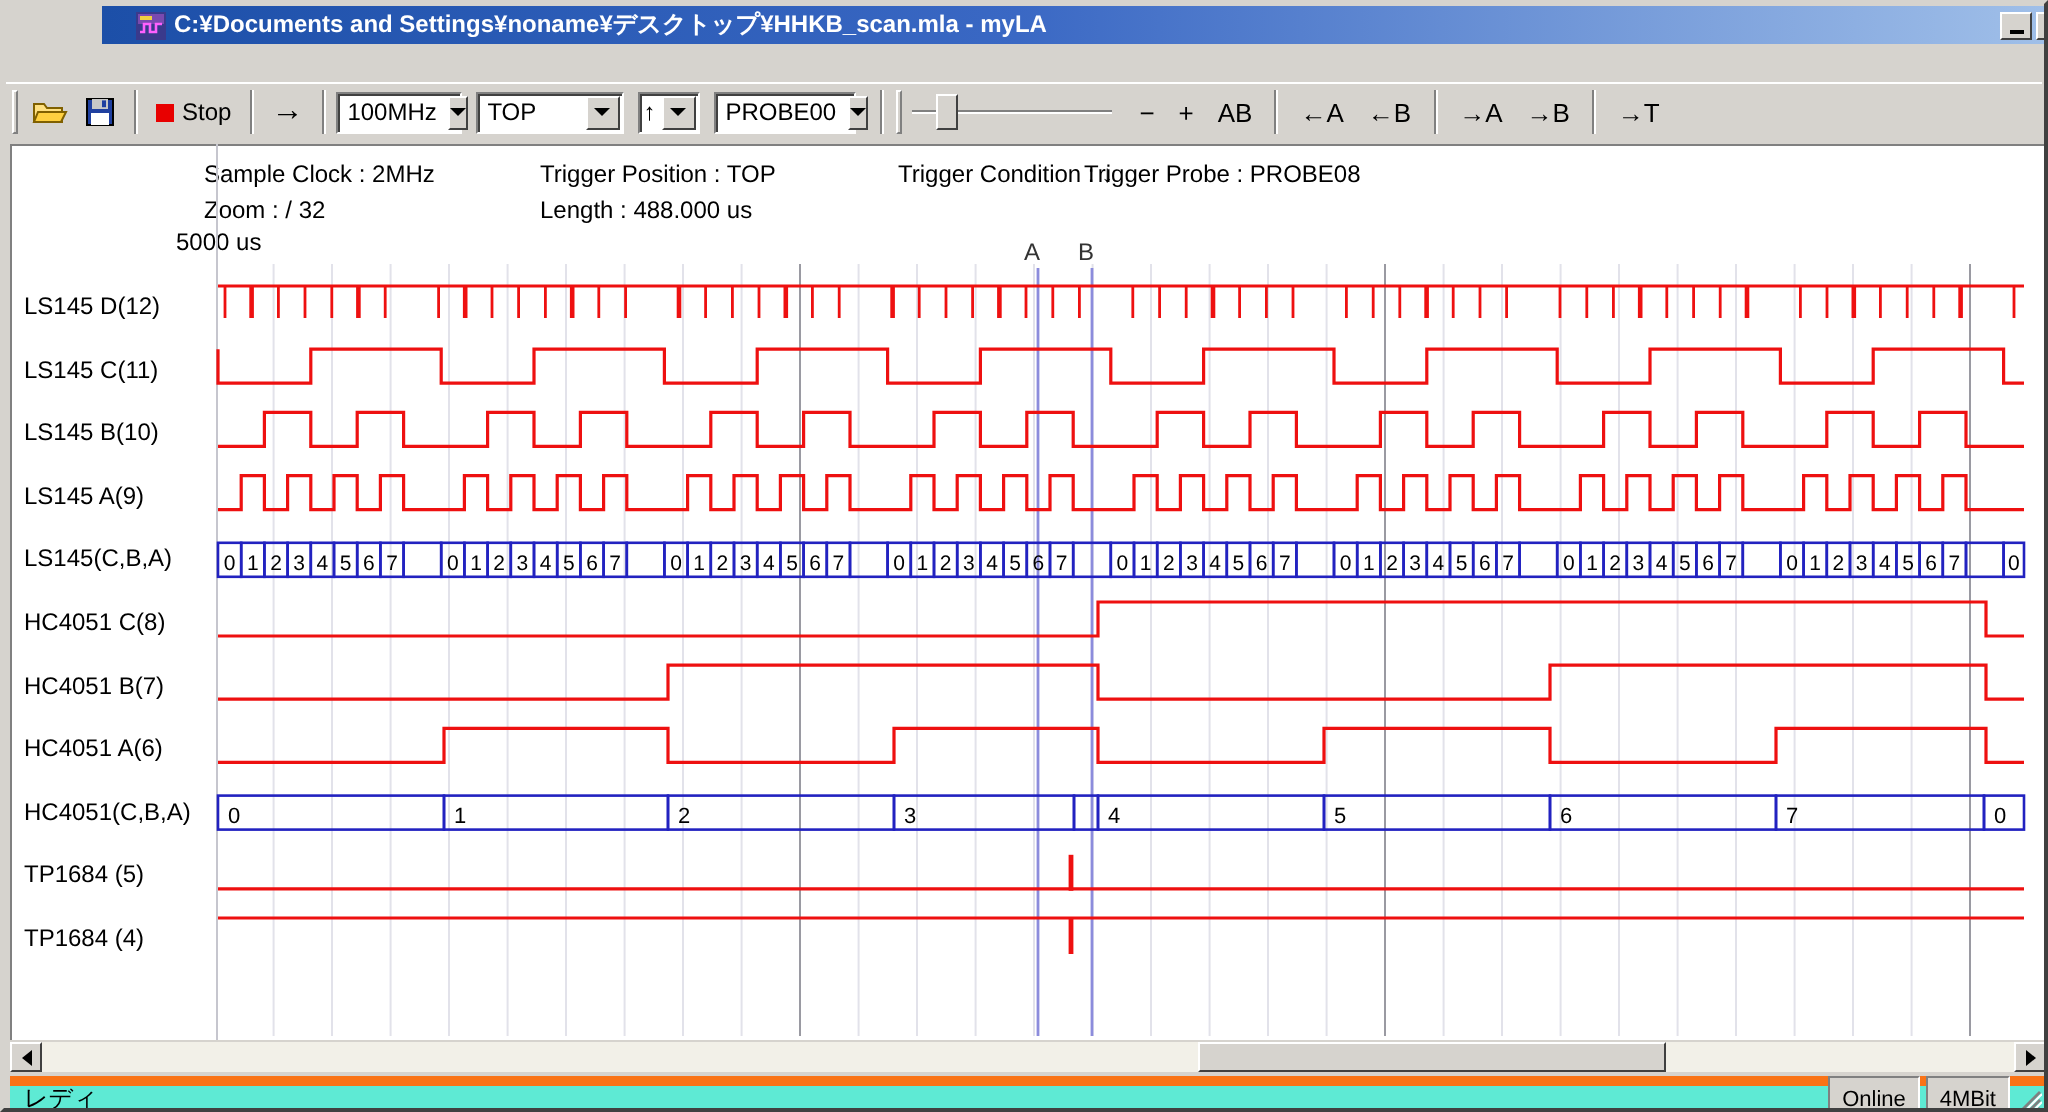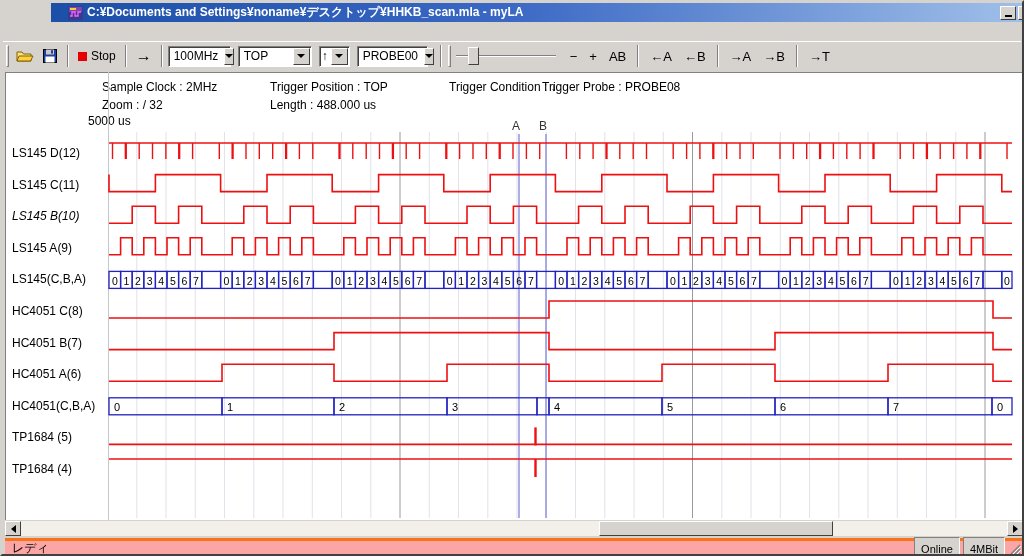--- a/index.html
+++ b/index.html
@@ -52,22 +52,22 @@
   #labels div{position:absolute;left:10px;white-space:nowrap;font-size:12px;z-index:6;}
   #wave-svg{position:absolute;left:0;top:0;z-index:5;pointer-events:none;}
   .cursor-label{position:absolute;top:117px;transform:translateX(-50%);color:#333;font-size:12px;z-index:6;}
   
   .hscroll{position:absolute;left:3px;top:519px;width:1018px;height:15px;background:#f2f0e8;}
   .sb-btn{position:absolute;top:0;width:16px;height:15px;background:#d6d3ce;border:1px solid;
     border-color:#fff #404040 #404040 #fff;display:flex;align-items:center;justify-content:center;}
   .sb-thumb{position:absolute;top:0;left:594px;width:234px;height:15px;background:#d6d3ce;
     border:1px solid;border-color:#fff #404040 #404040 #fff;}
   
-  .statusbar{position:absolute;left:3px;top:536px;width:1018px;height:18px;background:#fca5a5;
-    border-top:3px solid #f97316;display:flex;align-items:center;padding:0 2px;}
+  .statusbar{position:absolute;left:3px;top:536px;width:1018px;height:18px;background:#5eead4;
+    border-top:5px solid #f97316;display:flex;align-items:center;padding:0 2px;}
   .status-left{flex:1;padding-left:5px;}
   .scell{border:1px solid;border-color:#808080 #fff #fff #808080;padding:0 6px;height:24px;
     display:flex;align-items:center;font-size:11px;margin-left:3px;background:#d6d3ce;}
   .rgrip{width:13px;height:13px;margin-left:3px;}
 </style>
 </head>
 <body>
 
 <div class="window">
 
@@ -170,21 +170,21 @@
   <span class="info-label" style="left:447px;top:78px">Trigger Condition : ↓</span>
   <span class="info-label" style="left:540px;top:78px">Trigger Probe : PROBE08</span>
   <span class="info-label" style="left:86px;top:112px">5000 us</span>
 
   <span class="cursor-label" style="left:514px">A</span>
   <span class="cursor-label" style="left:541px">B</span>
 
   <div id="labels">
       <div style="top: 144px;">LS145 D(12)</div>
       <div style="top: 175.6px;">LS145 C(11)</div>
-      <div style="top: 207.2px; font-style: italic;">LS145 B(10)</div>
+      <div style="top: 207.2px;">LS145 B(10)</div>
       <div style="top: 238.8px;">LS145 A(9)</div>
       <div style="top: 270.4px;">LS145(C,B,A)</div>
       <div style="top: 302px;">HC4051 C(8)</div>
       <div style="top: 333.6px;">HC4051 B(7)</div>
       <div style="top: 365.2px;">HC4051 A(6)</div>
       <div style="top: 396.8px;">HC4051(C,B,A)</div>
       <div style="top: 428.4px;">TP1684 (5)</div>
       <div style="top: 460px; text-align: center;">TP1684 (4)</div>
     </div>
 

